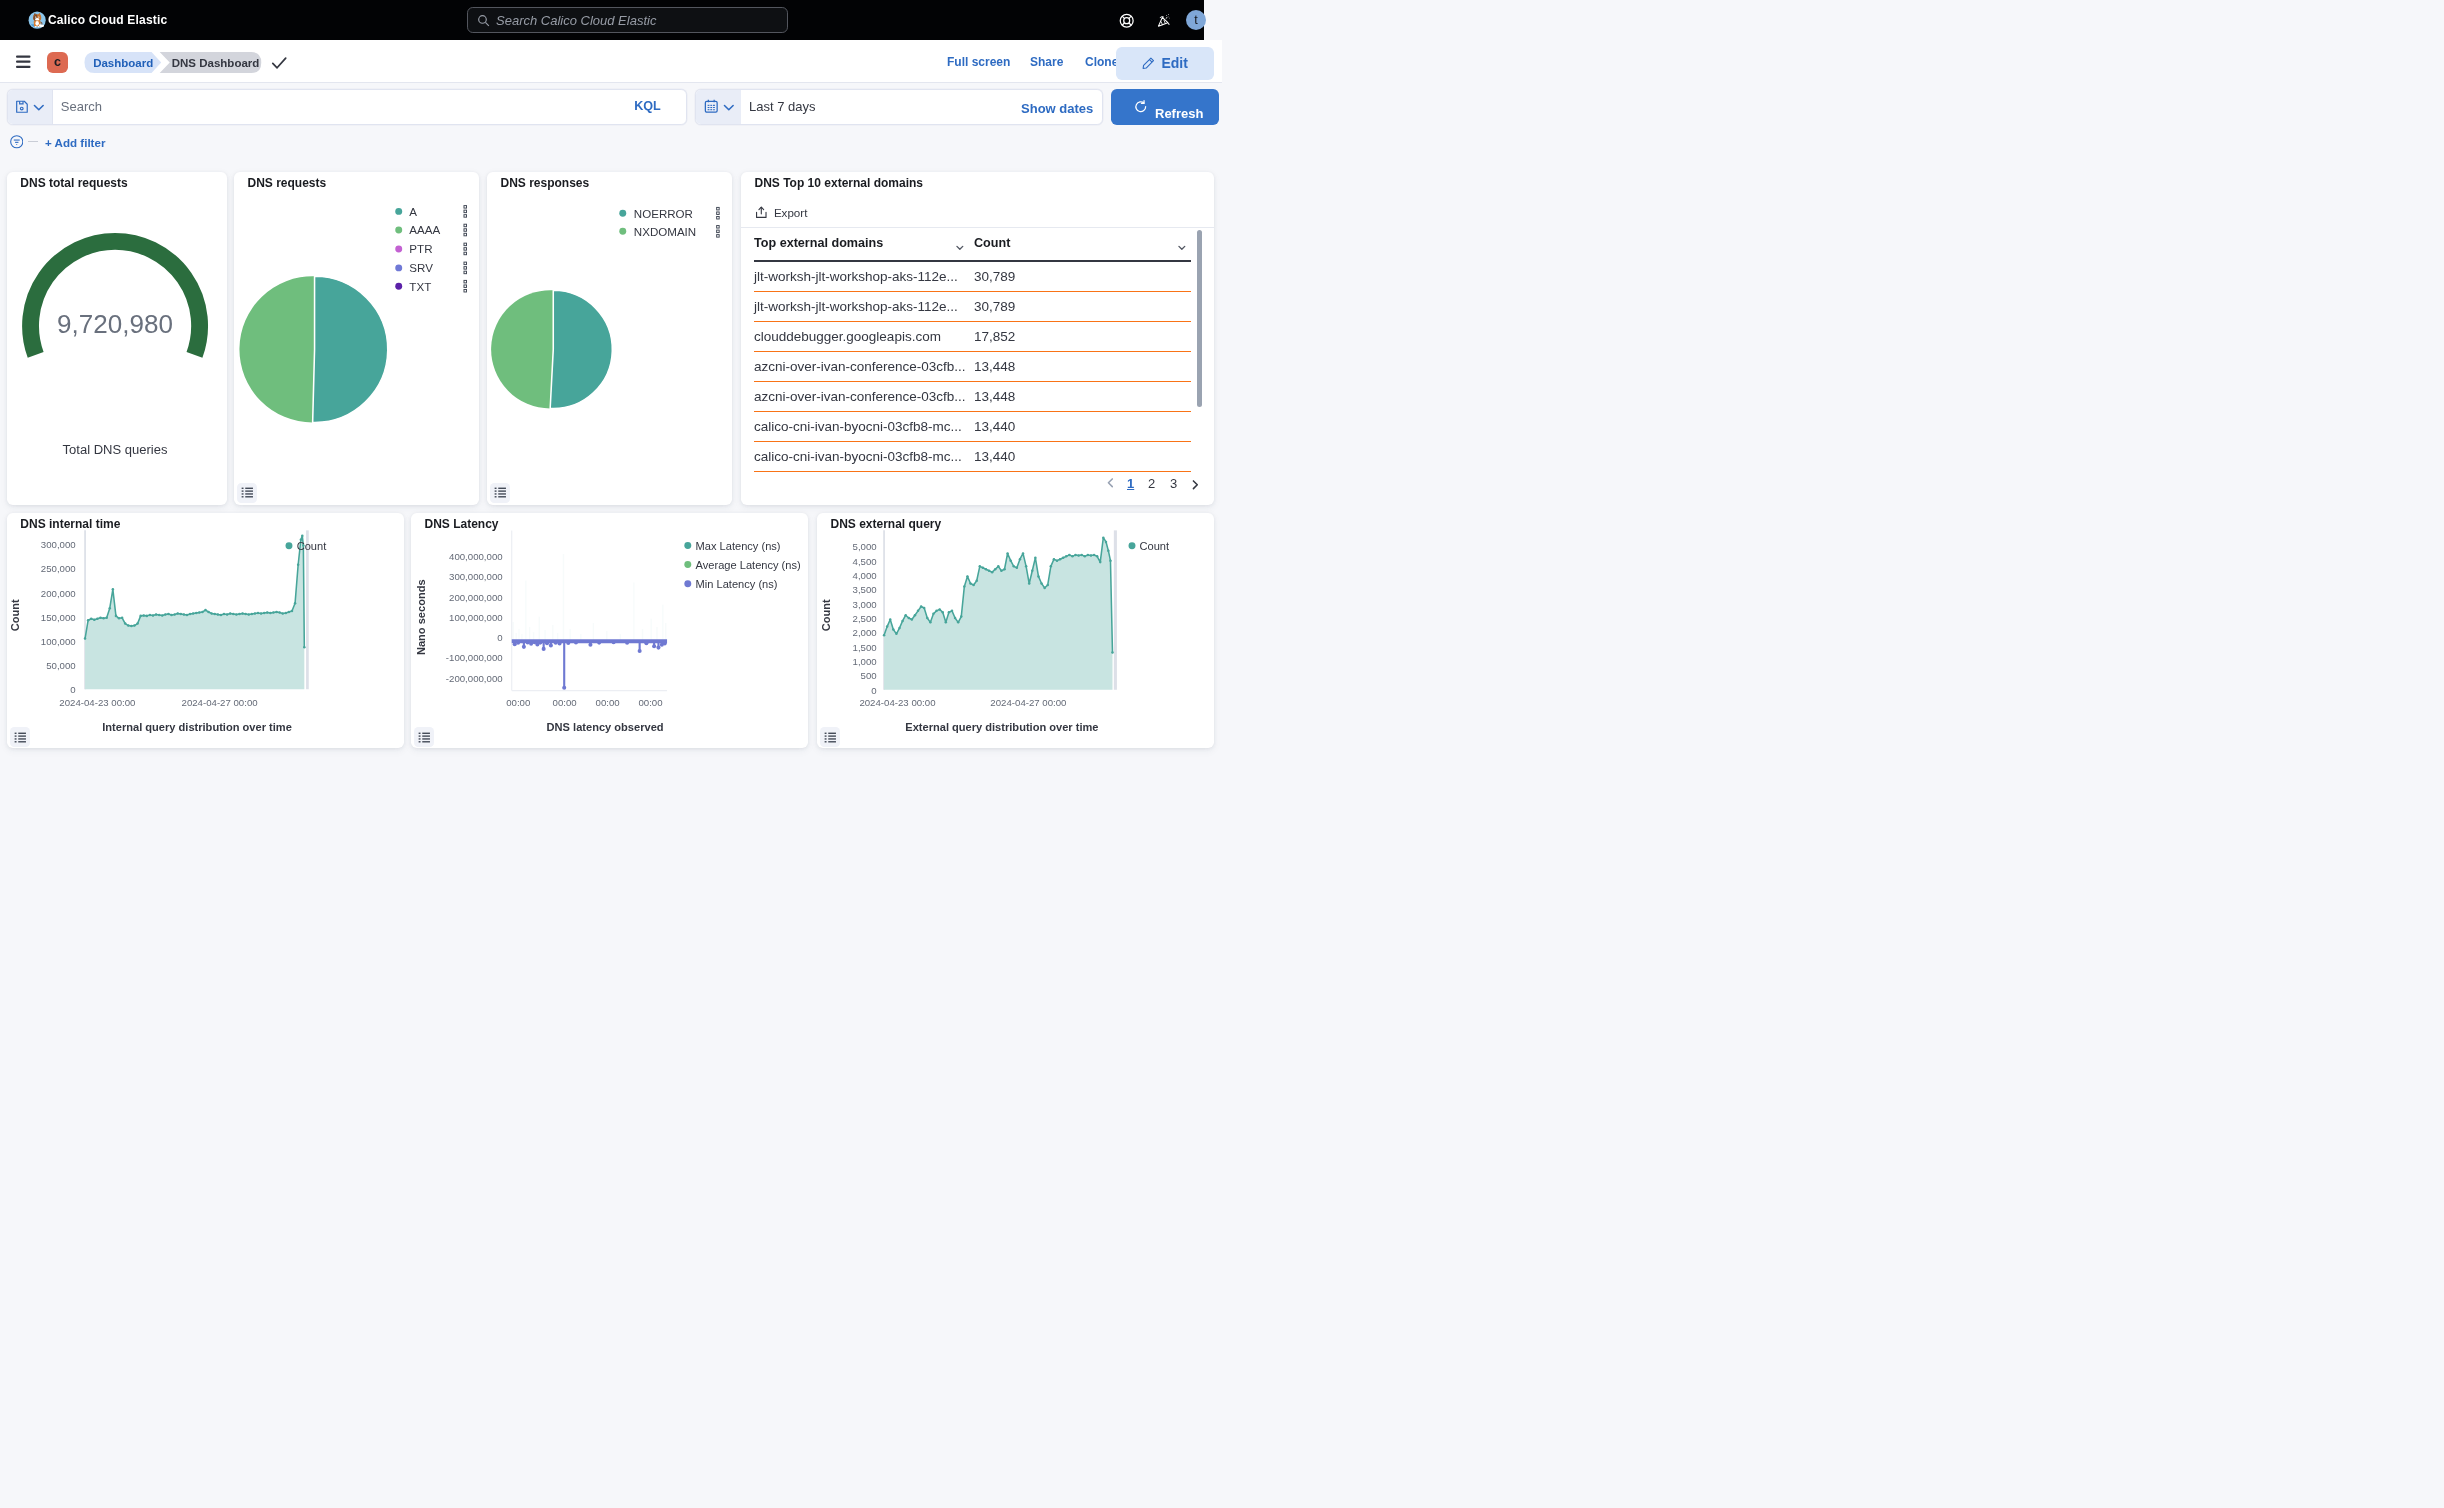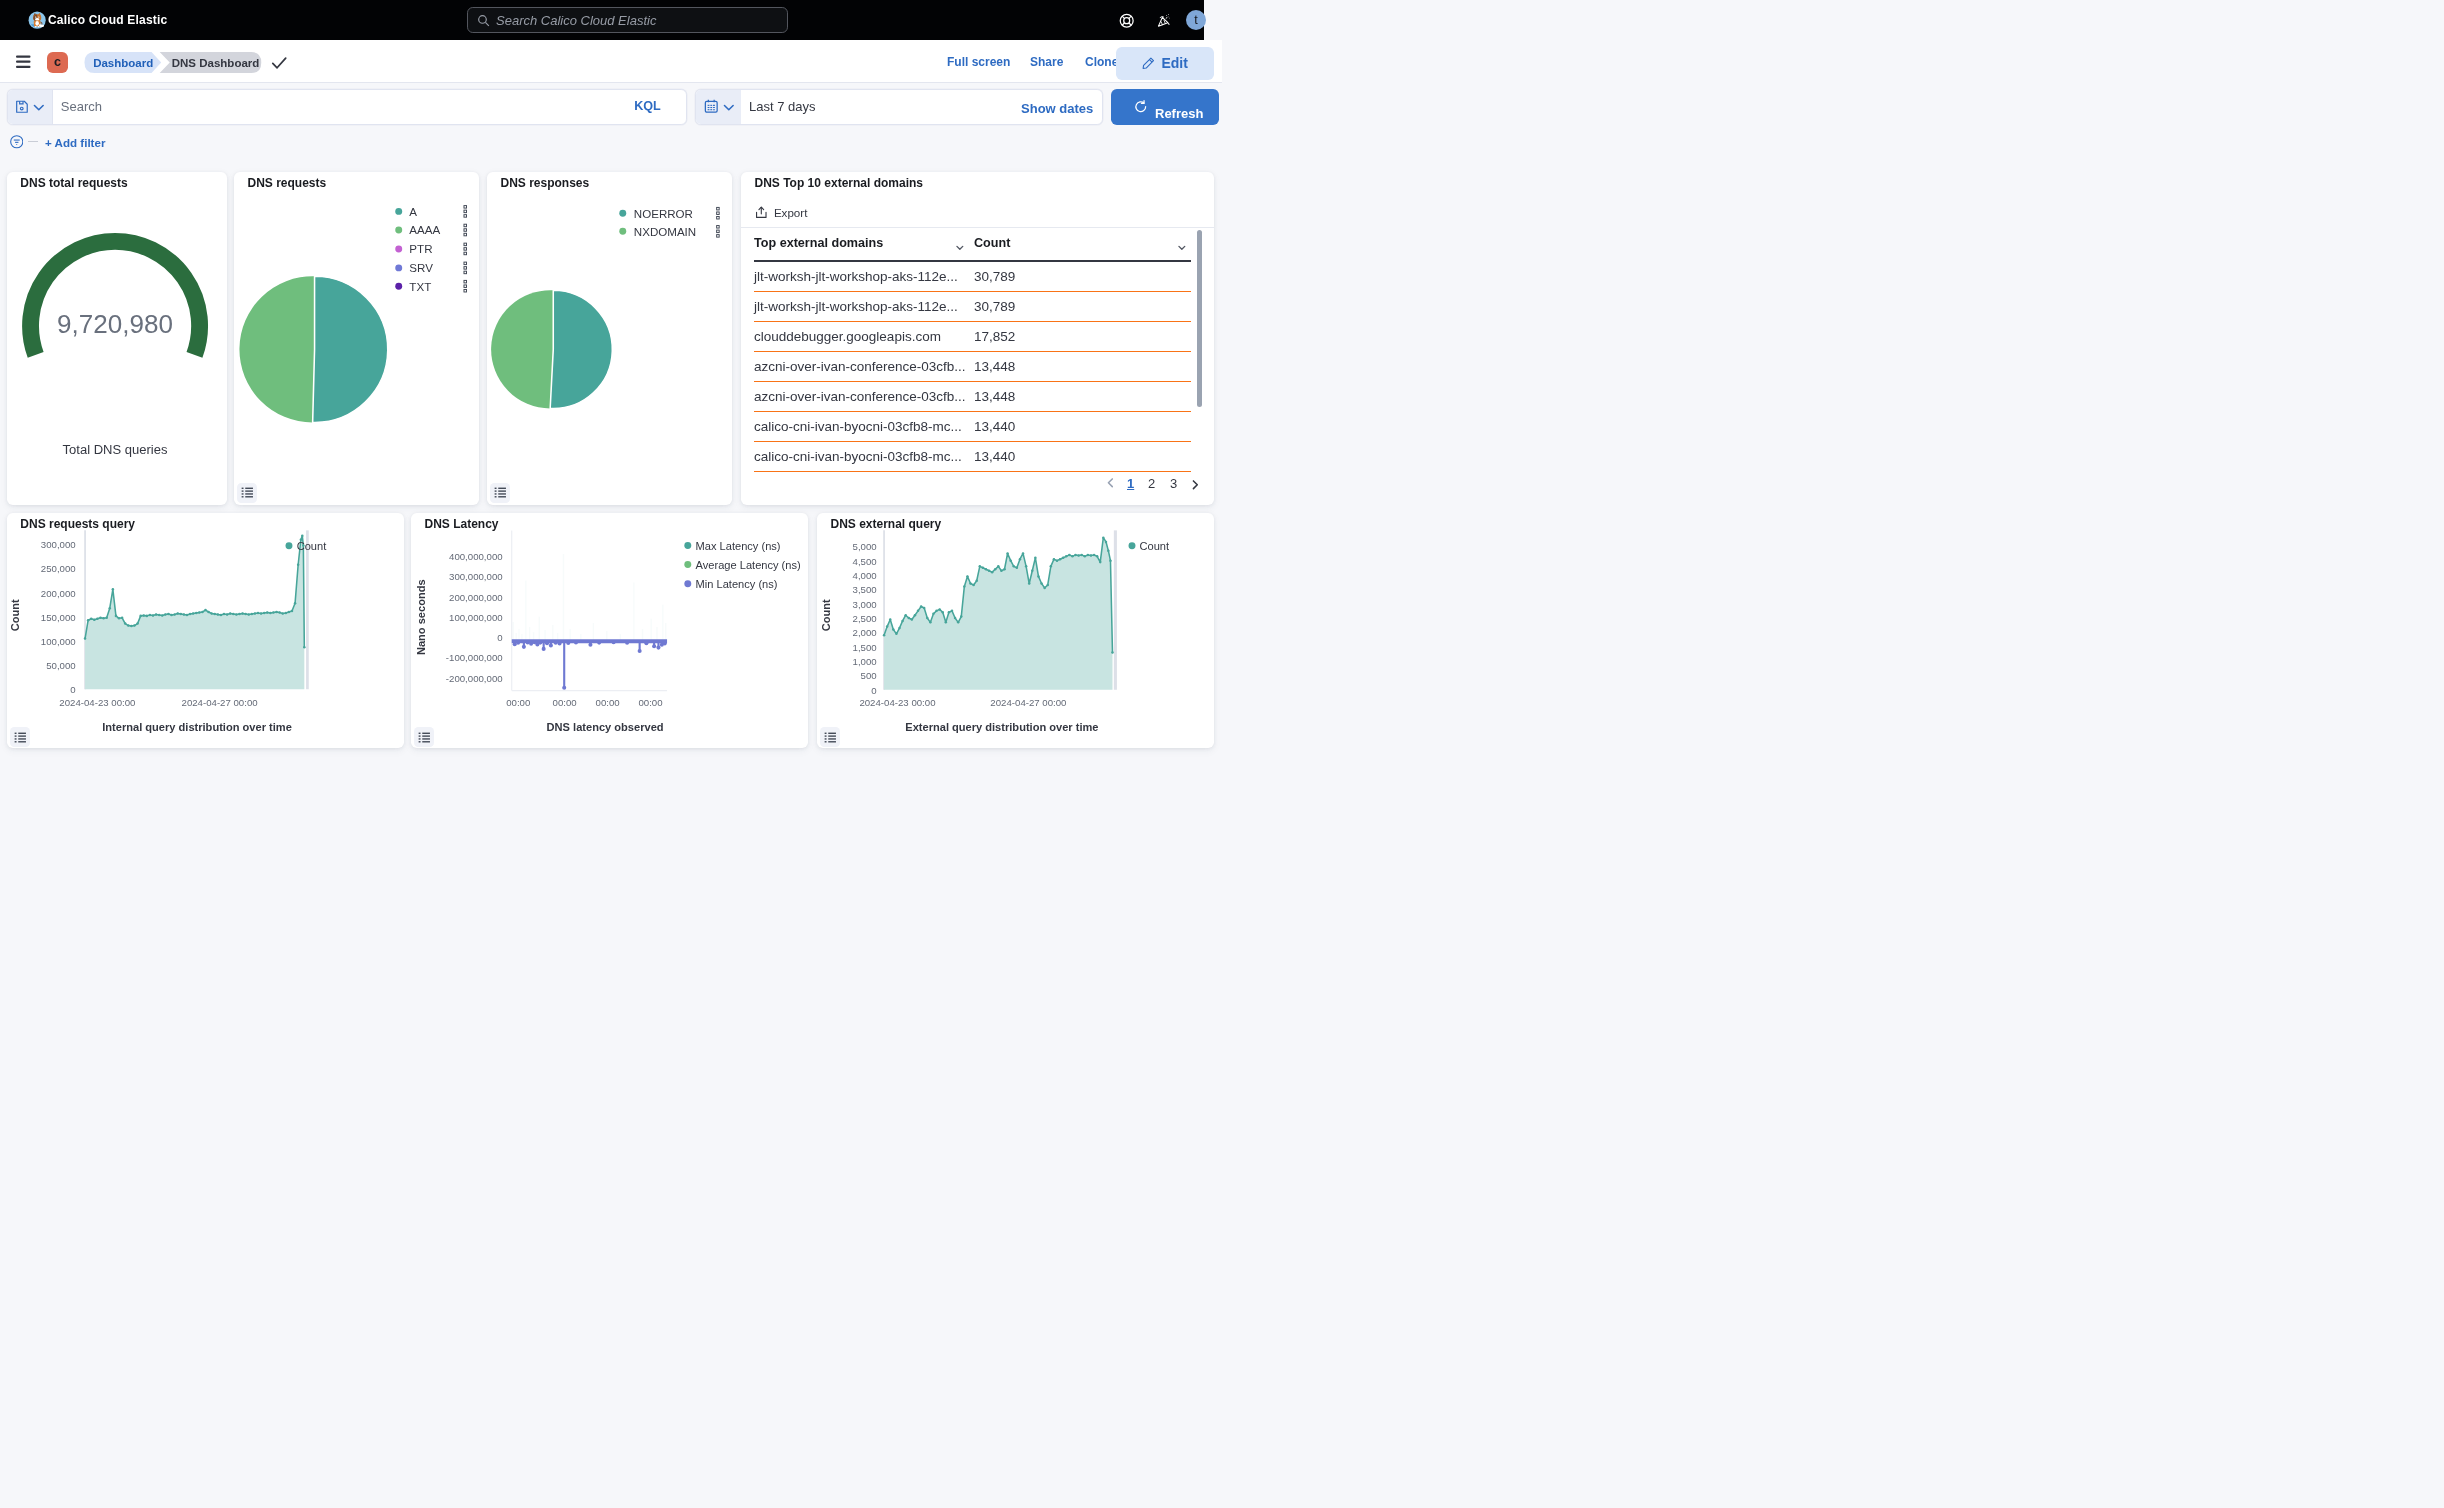--- a/index.html
+++ b/index.html
@@ -323,21 +323,21 @@
   <div style="position:absolute;left:407px;top:304px;font-size:13px;color:#343741">2</div>
   <div style="position:absolute;left:429px;top:304px;font-size:13px;color:#343741">3</div>
   <div style="position:absolute;left:450px;top:305px">
     <svg width="8.7" height="11.6" viewBox="0 0 9 12" fill="none" stroke="#343741" stroke-width="1.6" stroke-linecap="round" stroke-linejoin="round">
         <path d="M2.5 2 L6.5 6 L2.5 10"></path>
       </svg>
   </div>
 </div>
 
 <div class="panel" style="left:6.8px;top:513px;width:397px;height:235px">
-  <div class="ptitle">DNS requests query</div>
+  <div class="ptitle">DNS internal time</div>
   <svg width="397" height="235" style="position:absolute;left:0;top:0" viewBox="0 0 411 243.5">
     <text class="atitle" transform="translate(12,106) rotate(-90)" text-anchor="middle">Count</text>
     <text class="tick" x="71" y="36.65" text-anchor="end">300,000</text>
     <text class="tick" x="71" y="61.65" text-anchor="end">250,000</text>
     <text class="tick" x="71" y="86.65" text-anchor="end">200,000</text>
     <text class="tick" x="71" y="111.65" text-anchor="end">150,000</text>
     <text class="tick" x="71" y="136.65" text-anchor="end">100,000</text>
     <text class="tick" x="71" y="161.6" text-anchor="end">50,000</text>
     <text class="tick" x="71" y="186.55" text-anchor="end">0</text>
     <line x1="80.7" y1="18" x2="80.7" y2="182.6" stroke="#D8DCE5" stroke-width="1.6"></line>

